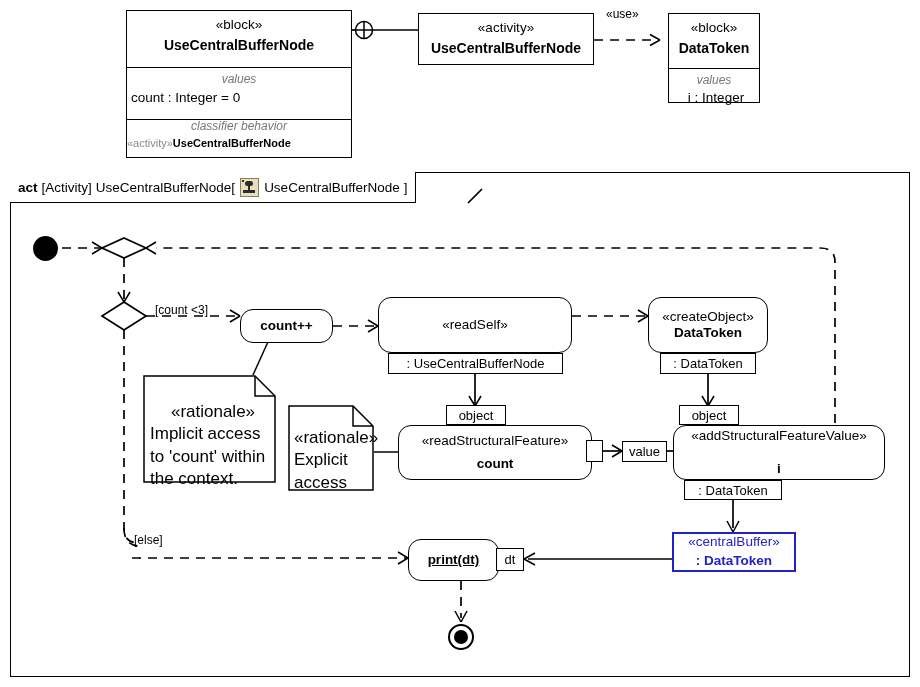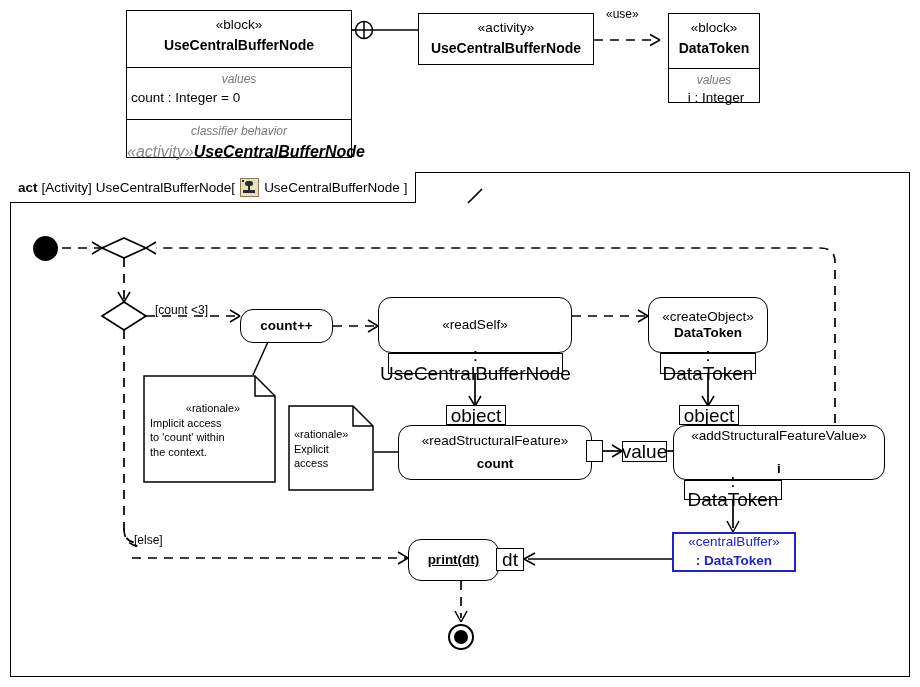--- a/index.html
+++ b/index.html
@@ -9,46 +9,46 @@
   .abs{position:absolute;box-sizing:border-box;}
 
   
   .block{border:1.6px solid #000;background:#fff;}
   .bsec{border-top:1.6px solid #000;}
   .bsec.first{border-top:none;}
   .ster{font-size:13.5px;text-align:center;line-height:1.15;}
   .bname{font-size:14px;font-weight:bold;text-align:center;line-height:1.2;}
   .comp-label{font-size:12px;font-style:italic;color:#777;text-align:center;line-height:1.15;}
   .val-line{font-size:13.5px;line-height:1.2;padding-left:4px;}
-  .cb-line{font-size:16px;text-align:left;line-height:1.2;font-style:italic;}
+  .cb-line{font-size:11px;text-align:left;line-height:1.2;}
   .cb-line .grey{color:#888;}
 
   
   .frame{border:1.6px solid #000;background:#fff;}
   .frame-tab{border-right:1.6px solid #000;border-bottom:1.6px solid #000;background:#fff;
              font-size:13.5px;white-space:nowrap;display:flex;align-items:center;padding:0 8px;}
   .frame-tab b{font-weight:bold;margin-right:4px;}
   .act-icon{width:17px;height:17px;background:#e8dfc0;border:1px solid #8c7f55;
             margin:0 5px;display:inline-block;position:relative;flex:none;}
   .act-icon i{position:absolute;background:#2b2b2b;font-style:normal;}
 
   
   .action{border:1.7px solid #000;border-radius:13px;background:#fff;
           display:flex;flex-direction:column;align-items:center;justify-content:center;}
   .action .s{font-size:13.5px;line-height:1.15;}
   .action .n{font-size:13.5px;font-weight:bold;line-height:1.2;}
-  .pin{border:1.5px solid #000;background:#fff;font-size:19px;text-align:center;
+  .pin{border:1.5px solid #000;background:#fff;font-size:13px;text-align:center;
        line-height:1.0;display:flex;align-items:center;justify-content:center;}
   .pin.empty{}
   .cbuf{border:2px solid #2222cc;background:#fff;display:flex;flex-direction:column;
         align-items:center;justify-content:center;}
   .cbuf .s{font-size:13.5px;color:#2222cc;line-height:1.2;}
   .cbuf .n{font-size:13.5px;font-weight:bold;color:#2222cc;line-height:1.25;}
 
-  .note{background:#fff;font-size:11px;line-height:1.32;}
+  .note{background:#fff;font-size:17px;line-height:1.32;}
   .note .s{text-align:center;display:block;}
   .guard{font-size:12px;}
 
   svg{position:absolute;left:0;top:0;overflow:visible;}
   .ln{stroke:#000;stroke-width:1.7;fill:none;}
   .dln{stroke:#000;stroke-width:1.7;fill:none;stroke-dasharray:9 7;}
   .thin{stroke:#000;stroke-width:1.5;fill:none;}
 </style>
 </head>
 <body>
@@ -57,21 +57,21 @@
 
   <div class="abs block" style="left:126px;top:10px;width:226px;height:148px;">
     <div class="bsec first" style="height:50px;padding-top:6px;">
       <div class="ster">«block»</div>
       <div class="bname" style="margin-top:4px;">UseCentralBufferNode</div>
     </div>
     <div class="bsec" style="height:46px;padding-top:5px;">
       <div class="comp-label">values</div>
       <div class="val-line" style="margin-top:3px;">count : Integer = 0</div>
     </div>
-    <div class="bsec" style="height:50px;padding-top:5px;">
+    <div class="bsec" style="height:50px;">
       <div class="comp-label">classifier behavior</div>
       <div class="cb-line" style="margin-top:3px;">
         <span class="grey">«activity»</span><span style="font-weight:bold;">UseCentralBufferNode</span>
       </div>
     </div>
   </div>
 
   <svg width="920" height="687">
     <circle cx="364" cy="30" r="8.5" class="thin"></circle>
     <line x1="355.5" y1="30" x2="372.5" y2="30" class="thin"></line>

